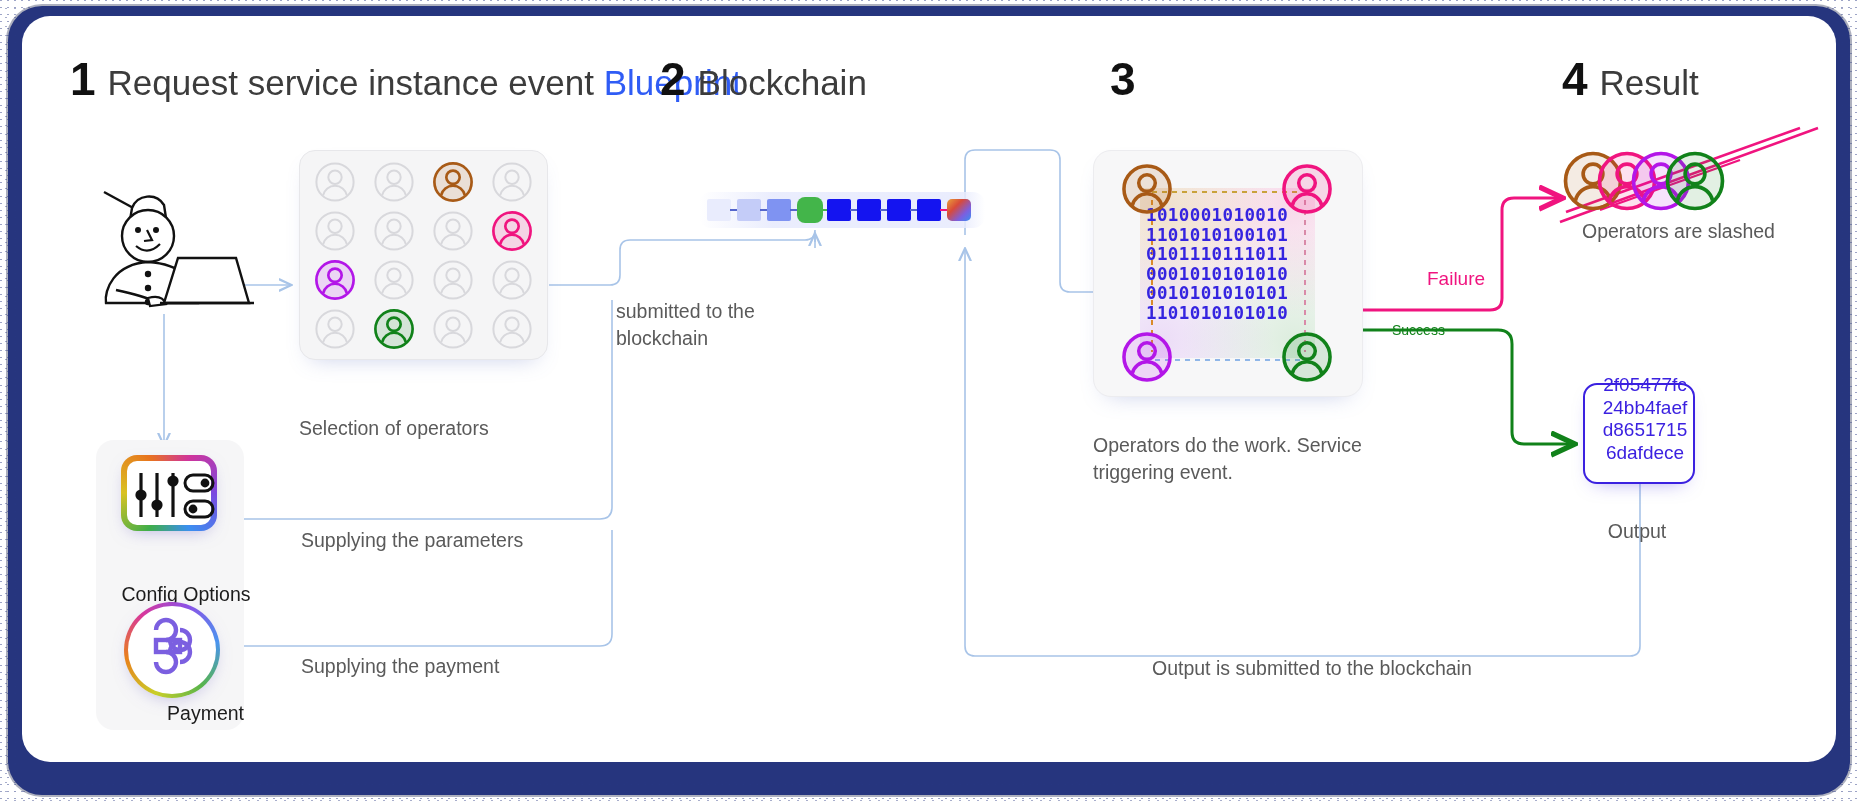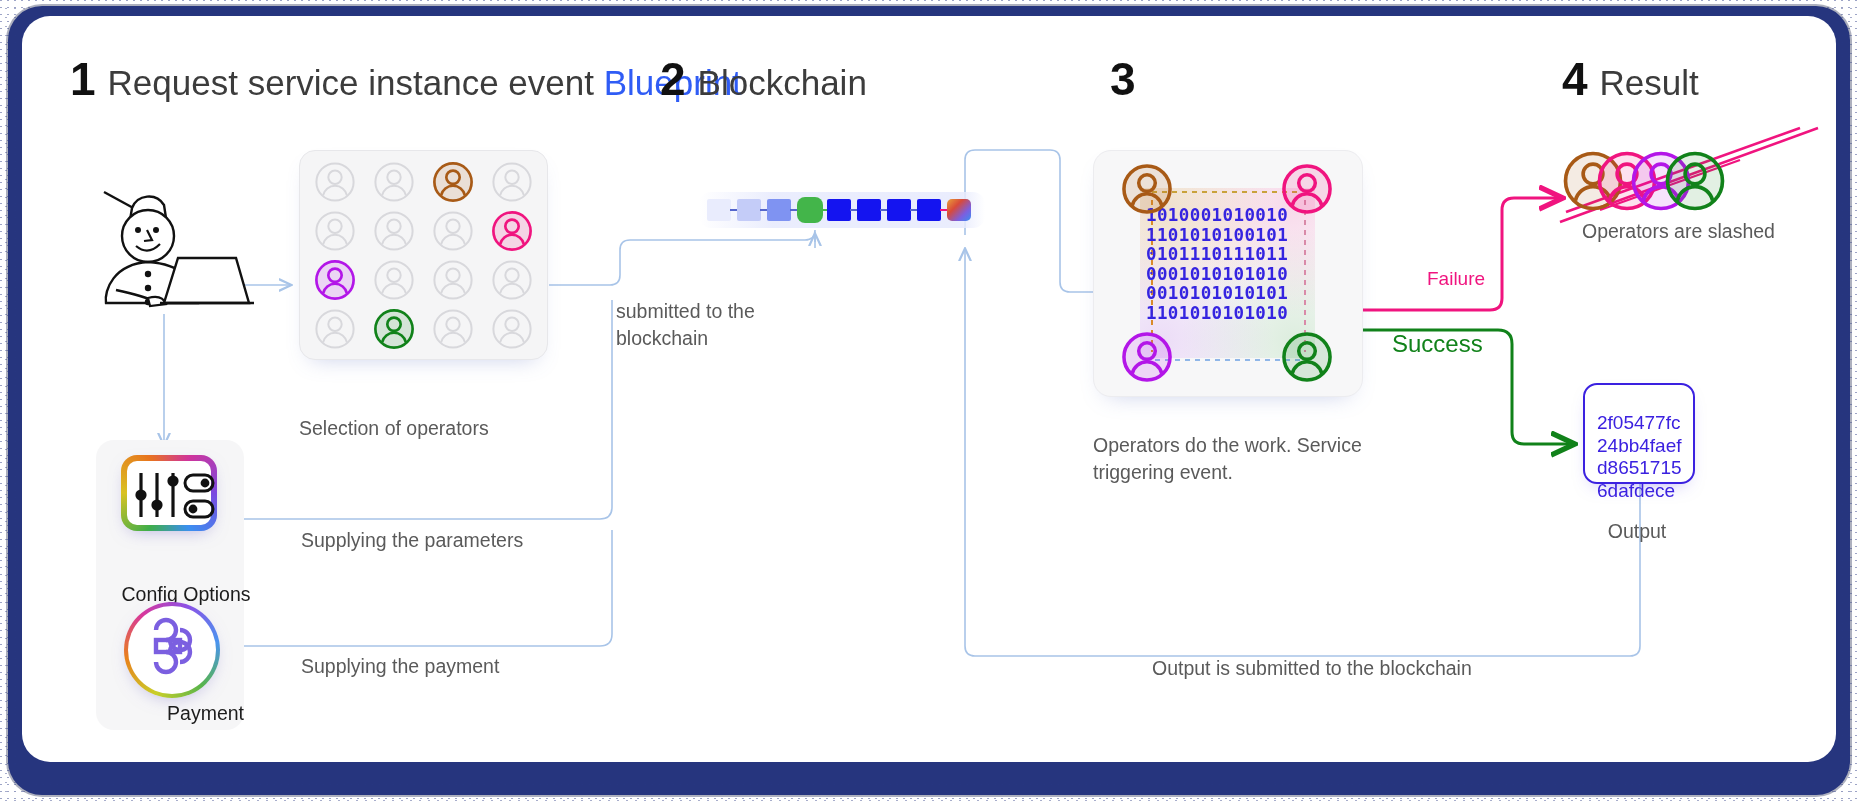--- a/index.html
+++ b/index.html
@@ -108,22 +108,22 @@
     font-size:17.5px;line-height:19.5px;color:#3524e0;letter-spacing:.4px;font-weight:600;
   }
 
   
   .out-box{
     position:absolute;left:1583px;top:383px;width:108px;height:97px;border-radius:14px;
     border:2.5px solid #3b21e0;background:#fff;
     box-shadow:0 8px 20px -12px rgba(60,40,220,.55);
   }
   .out-text{
-    position:absolute;left:1597px;top:412px;width:96px;
-    font-size:19px;line-height:22.5px;color:#3b21e0;
+    position:absolute;left:1597px;top:374px;width:96px;
+    font-size:19px;line-height:22.5px;color:#3b21e0;text-align:center;
   }
 
   
   .slash-wrap{position:absolute;left:1562px;top:130px;width:250px;height:100px;}
 
   svg.wire{position:absolute;left:0;top:0;width:1858px;height:801px;overflow:visible;pointer-events:none;}
 </style>
 </head>
 <body>
 
@@ -435,21 +435,21 @@
       <svg viewBox="0 0 44 44">
         <circle cx="22" cy="22" r="19.5" fill="rgba(17,130,26,0.14)" stroke="#11821a" stroke-width="3"></circle>
         <circle cx="22" cy="17" r="7" fill="none" stroke="#11821a" stroke-width="3"></circle>
         <path d="M9.5,36 a12.8,12.8 0 0 1 25,0" fill="none" stroke="#11821a" stroke-width="3"></path>
       </svg>
     </div>
 
   <div class="cap" style="left:1093px;top:432px;width:270px;">Operators do the work. Service triggering event.</div>
 
   <div class="lbl-small" style="left:1392px;top:266px;color:#f0147f;font-size:19px;margin-left:35px;">Failure</div>
-  <div class="lbl-small" style="left:1392px;top:321px;color:#11821a;font-size:24px;margin-top:7px;">Success</div>
+  <div class="lbl-small" style="left:1392px;top:321px;color:#11821a;font-size:14px;">Success</div>
 
   <div class="slash-wrap">
       <div style="position: absolute; left: 0px; top: 20px; width: 62px; height: 62px;"><svg viewBox="0 0 44 44">
           <circle cx="22" cy="22" r="19.5" fill="rgba(168,90,22,0.12)" stroke="#a85a16" stroke-width="2.6"></circle>
           <circle cx="22" cy="17" r="7" fill="none" stroke="#a85a16" stroke-width="2.6"></circle>
           <path d="M9.5,36 a12.8,12.8 0 0 1 25,0" fill="none" stroke="#a85a16" stroke-width="2.6"></path>
         </svg></div>
       <div style="position: absolute; left: 34px; top: 20px; width: 62px; height: 62px;"><svg viewBox="0 0 44 44">
           <circle cx="22" cy="22" r="19.5" fill="rgba(240,20,127,0.12)" stroke="#f0147f" stroke-width="2.6"></circle>
           <circle cx="22" cy="17" r="7" fill="none" stroke="#f0147f" stroke-width="2.6"></circle>

